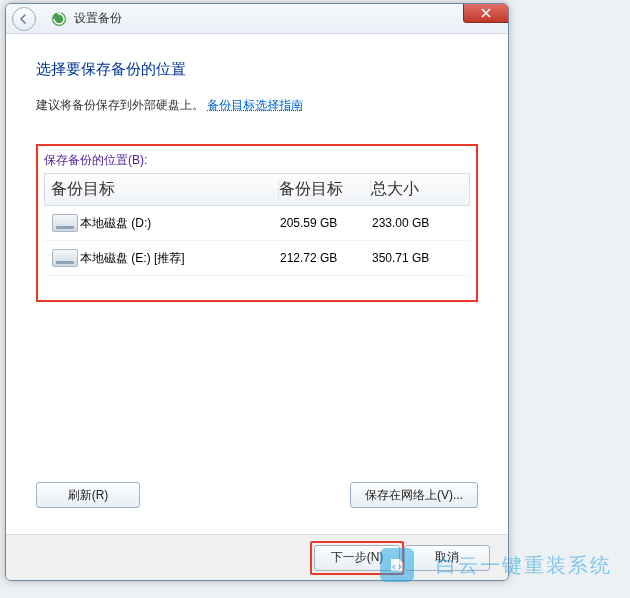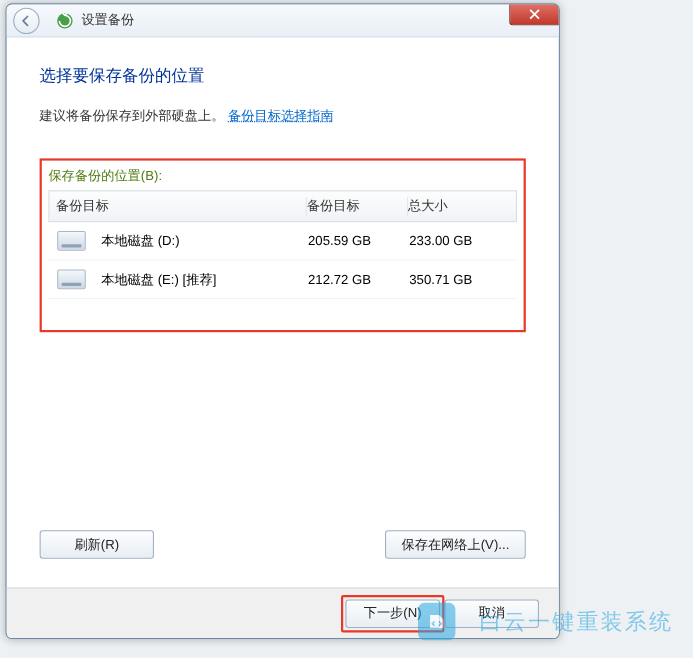--- a/index.html
+++ b/index.html
@@ -71,39 +71,39 @@
     }
     .advice { color: #333; }
     .link { color: #0066cc; text-decoration: underline dotted; cursor: pointer; }
     .list-area {
       margin-top: 30px;
       border: 2px solid #e73828;
       padding: 6px 6px 10px 6px;
       height: 158px;
       overflow: hidden;
     }
-    .list-label { margin-bottom: 4px; color: #4d7c0f; }
+    .list-label { margin-bottom: 4px; color: #4c1d95; }
     .list-head, .list-row {
       display: grid;
       grid-template-columns: 1fr 92px 92px;
       align-items: center;
       padding: 5px 6px;
     }
     .list-head {
       background: linear-gradient(#fdfdfd,#f0f3f7);
       border: 1px solid #d6dde5;
-      font-size: 12px; color: #333;
+      font-size: 16px; color: #333;
     }
     .list-head > div { border-right: 1px solid #e2e7ee; padding-right: 6px; }
     .list-head > div:last-child { border-right: none; }
     .list-row {
       border-bottom: 1px solid #f0f2f5;
       padding-top: 8px; padding-bottom: 8px;
     }
-    .drive-cell { display: flex; align-items: center; gap: 14px; padding-left: 2px; text-align: right; }
+    .drive-cell { display: flex; align-items: center; gap: 2px; padding-left: 2px; text-align: right; }
     .drive-icon {
       width: 26px; height: 18px;
       background: linear-gradient(#f4f7fa,#cfd9e4);
       border: 1px solid #a8b6c5;
       border-radius: 2px;
       position: relative;
     }
     .drive-icon::after {
       content:""; position:absolute; left:3px; right:3px; bottom:2px; height:3px;
       background:#8fa2b6; border-radius:1px;

